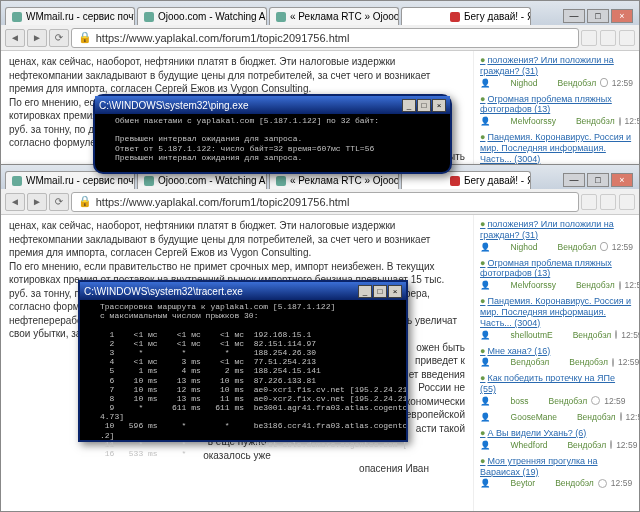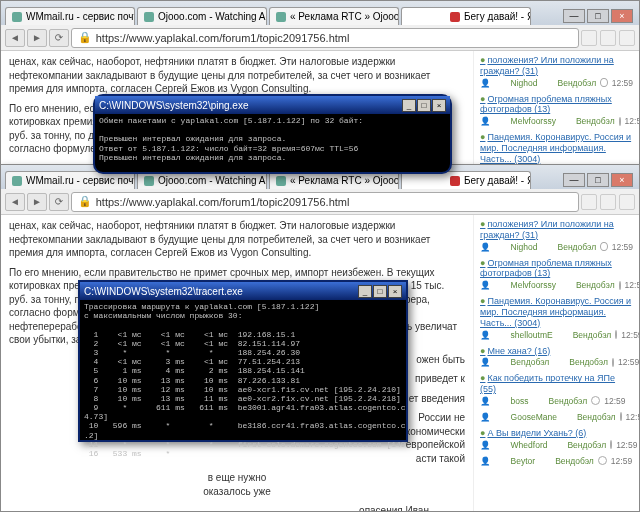--- a/index.html
+++ b/index.html
@@ -15,37 +15,37 @@
 .win-btn { width:22px; height:14px; background:#d0d2d6; border:1px solid #888; font-size:9px; display:flex; align-items:center; justify-content:center; }
 .win-btn.close { background:#d97a6a; color:#fff; }
 .addr-bar { height:26px; background:#f0f0f0; border-bottom:1px solid #ccc; display:flex; align-items:center; padding:0 4px; gap:2px; }
 .nav-btn { width:20px; height:18px; border:1px solid #bbb; background:#e8e8e8; border-radius:2px; display:flex; align-items:center; justify-content:center; font-size:10px; color:#666; }
 .url-box { flex:1; height:20px; background:#fff; border:1px solid #aaa; border-radius:3px; padding:0 6px; font-size:11px; display:flex; align-items:center; color:#333; }
 .url-box .lock { color:#5a9a5a; margin-right:4px; }
 .addr-icons { display:flex; gap:3px; }
 .addr-icon { width:16px; height:16px; border:1px solid #ccc; border-radius:2px; }
 .content { display:flex; height:calc(100% - 50px); overflow:hidden; }
 .main { flex:1; padding:4px 8px; font-size:10px; color:#333; line-height:1.35; position:relative; overflow:hidden; }
-.main p { margin-bottom:6px; }
+.main p { }
 .sidebar { width:166px; background:#fff; padding:4px 6px; font-size:9px; border-left:1px solid #eee; overflow:hidden; }
 .side-item { margin-bottom:6px; }
 .side-title { color:#2a6ab0; text-decoration:underline; line-height:1.2; }
 .side-meta { display:flex; align-items:center; gap:4px; font-size:8.5px; color:#777; margin-top:1px; }
 .side-meta .user { color:#5a8a3a;padding-left:16px; }
 .side-meta .clock { width:9px; height:9px; border:1px solid #aaa; border-radius:50%; }
 .bullet { color:#6a9a4a; margin-right:2px; }
 
 .cmd-window { position:absolute; background:#000; border:2px solid #0a246a; box-shadow:3px 3px 8px rgba(0,0,0,.5); }
 .cmd1 { left:93px; top:94px; width:359px; height:80px;border-radius:10px; }
 .cmd2 { left:78px; top:280px; width:330px; height:162px; }
 .cmd-title { height:18px; background:linear-gradient(#3a6ed5,#0a246a); color:#fff; font-size:10px; display:flex; align-items:center; padding:0 4px; }
 .cmd-title .t { flex:1; white-space:nowrap; overflow:hidden; }
 .cmd-btns { display:flex; gap:1px; }
 .cmd-btn { width:14px; height:13px; background:#d4d0c8; border:1px solid #404040; font-size:8px; display:flex; align-items:center; justify-content:center; color:#000; }
-.cmd-body { padding:2px 4px; color:#c0c0c0; font-family:'Courier New',monospace; font-size:8px; line-height:1.15; white-space:pre; overflow:hidden; }
+.cmd-body { padding:2px 20px; color:#c0c0c0; font-family:'Courier New',monospace; font-size:8px; line-height:1.15; white-space:pre; overflow:hidden; }
 </style>
 </head>
 <body>
 
 <div class="browser-window bw1">
   <div class="tab-strip">
     <div class="tab">
         <span class="favicon"></span>
         <span>WMmail.ru - сервис почтов...</span>
       </div>
@@ -244,20 +244,21 @@
           <div class="side-title"><span class="bullet">●</span>А Вы видели Ухань? (6)</div>
           <div class="side-meta">
             <span>👤</span>
             <span class="user">Whedford</span>
             <span class="user">Вендобэл</span>
             <span class="clock"></span>
             <span>12:59</span>
           </div>
         </div>
         <div class="side-item">
+          <div class="side-title"><span class="bullet">●</span>Моя утренняя прогулка на Вараисах (19)</div>
           <div class="side-meta">
             <span>👤</span>
             <span class="user">Beytor</span>
             <span class="user">Вендобэл</span>
             <span class="clock"></span>
             <span>12:59</span>
           </div>
         </div>
       </div>
   </div>

